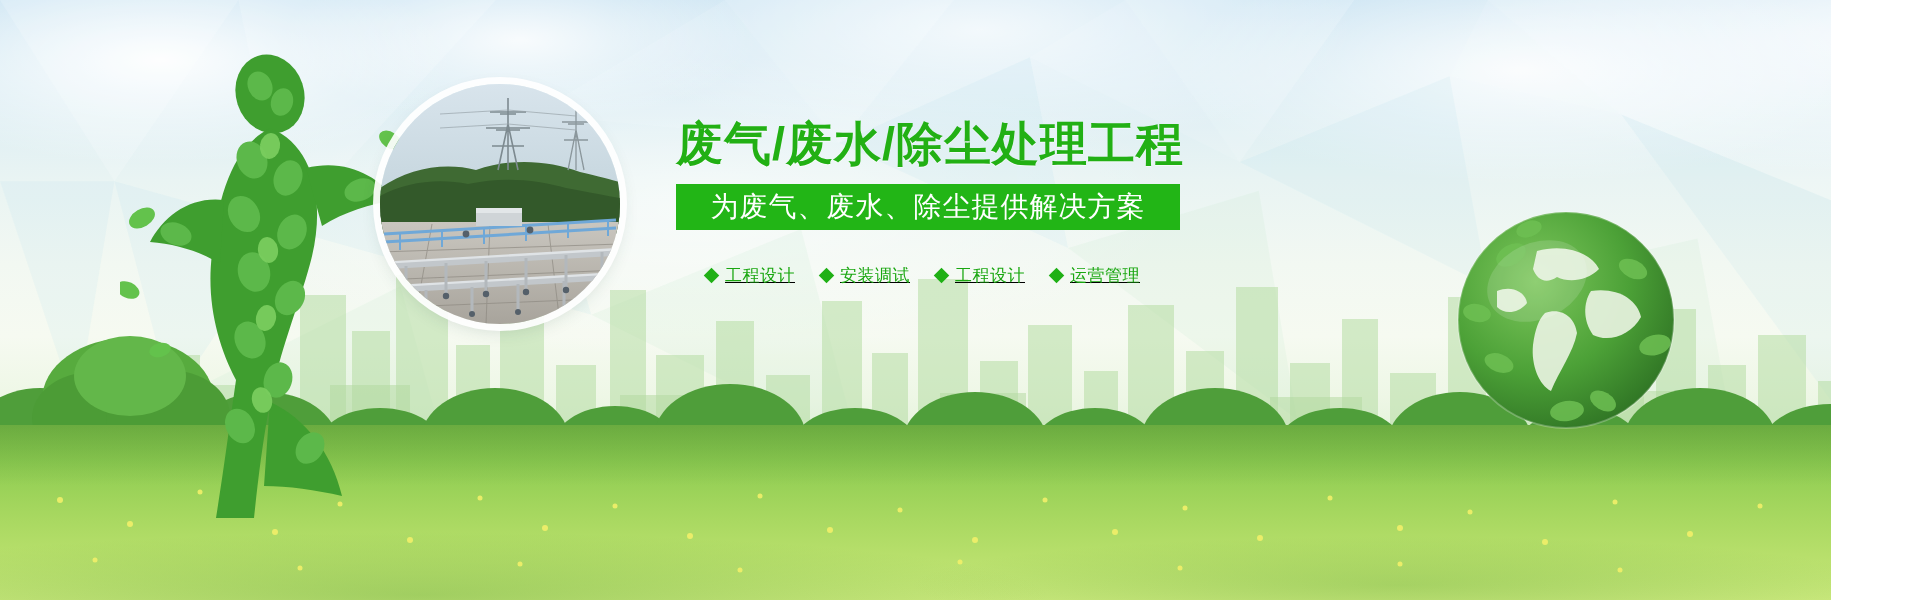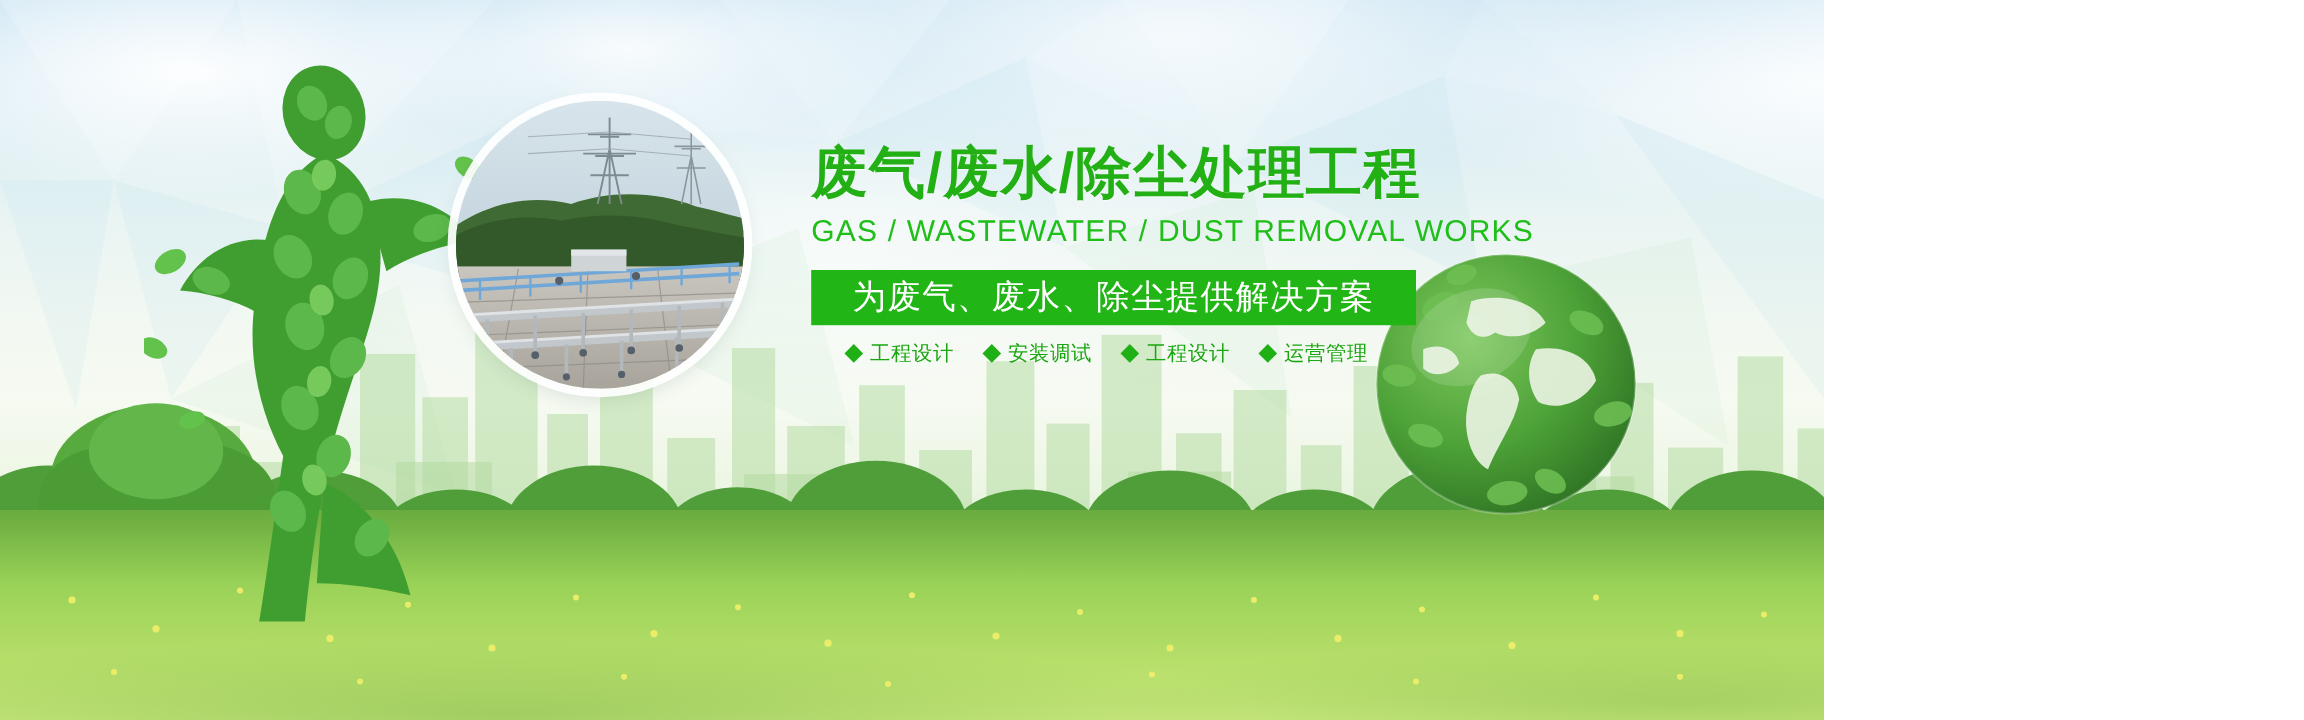--- a/index.html
+++ b/index.html
@@ -6,21 +6,21 @@
     margin: 0;
     padding: 0;
     background: #ffffff;
   }
   body {
     font-family: "Liberation Sans", "DejaVu Sans", sans-serif;
   }
 
   .banner {
     position: relative;
-    width: 1520px;
+    width: 1831px;
     height: 600px;
     overflow: hidden;
     background: #7f1d1d;
   }
 
   
   .sky {
     position: absolute;
     inset: 0;
     background:
@@ -125,25 +125,26 @@
     align-items: center;
     justify-content: center;
   }
   .ribbon-text {
     color: #ffffff;
     font-size: 28px;
     letter-spacing: 1px;
     white-space: nowrap;
   }
   .bullets {
-    margin-top: 12px;
+    margin-top: 34px;
     display: flex;
     align-items: center;
     gap: 26px;
     padding-left: 30px;
+    text-decoration: underline;
   }
   .bullet { display: flex; align-items: center; gap: 8px; white-space: nowrap; }
   .diamond {
     width: 11px; height: 11px;
     background: #1fb015;
     transform: rotate(45deg);
     flex: 0 0 auto;
   }
   .bullet-label { font-size: 17px; color: #1aa711; letter-spacing: .5px; }
 </style>
@@ -457,21 +458,20 @@
       <ellipse cx="88" cy="34" rx="13" ry="8" transform="rotate(-18 88 34)"></ellipse>
     </g>
     <circle cx="125" cy="125" r="108" fill="none" stroke="rgba(255,255,255,.25)" stroke-width="2"></circle>
     <ellipse cx="96" cy="86" rx="52" ry="38" fill="rgba(255,255,255,.14)" transform="rotate(-25 96 86)"></ellipse>
   </svg>
 
   <div class="copy">
 
     <div class="headline">废气/废水/除尘处理工程</div>
 
-    <div class="subline">GAS / WASTEWATER / DUST REMOVAL WORKS</div>
 
     <div class="ribbon">
       <span class="ribbon-text">为废气、废水、除尘提供解决方案</span>
     </div>
 
     <div class="bullets">
       <div class="bullet">
         <span class="diamond"></span>
         <span class="bullet-label">工程设计</span>
       </div>

